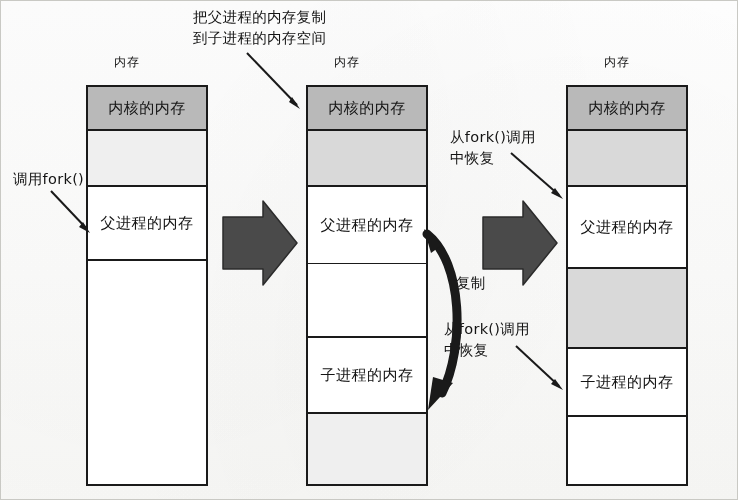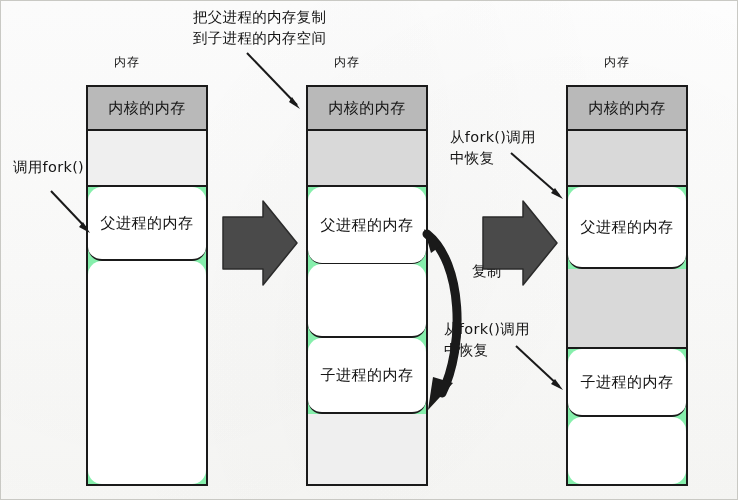--- a/index.html
+++ b/index.html
@@ -24,38 +24,38 @@
       radial-gradient(circle at 78% 72%, rgba(0,0,0,0.012) 0 40%, transparent 70%),
       linear-gradient(180deg,#fefefe 0%,#fbfbfa 55%,#f7f7f5 100%);
     pointer-events:none;
   }
 
   
   .mem-col{
     position:absolute;
     box-sizing:border-box;
     border:2px solid #1a1a1a;
-    background:#86efac;
+    background:#a16207;
     display:flex;
     flex-direction:column;
   }
   .mem-seg{
     box-sizing:border-box;
     display:flex;
     align-items:center;
     justify-content:center;
     font-size:15px;
     color:#141414;
     letter-spacing:0.5px;
     white-space:nowrap;
   }
   .seg-kernel{ background:#b9b9b9; }
   .seg-gray  { background:#d9d9d9; }
   .seg-lgray { background:#efefef; }
-  .seg-white { background:#ffffff;border-radius:14px; }
+  .seg-white { background:#ffffff; }
   .sep-bottom{ border-bottom:2px solid #1a1a1a; }
   .sep-thin  { border-bottom:1.5px solid #1a1a1a; }
 
   .col-title{
     position:absolute;
     font-size:12px;
     color:#141414;
     letter-spacing:1px;
     white-space:nowrap;
   }
@@ -108,26 +108,26 @@
     <div class="mem-seg seg-gray sep-bottom" style="height:56px;"></div>
     <div class="mem-seg seg-white sep-bottom" style="height:82px;">父进程的内存</div>
     <div class="mem-seg seg-gray sep-bottom" style="height:80px;"></div>
     <div class="mem-seg seg-white sep-bottom" style="height:68px;">子进程的内存</div>
     <div class="mem-seg seg-white" style="flex:1;"></div>
   </div>
 
   <div class="note" style="left:148px;top:6px;margin-left:44px;">把父进程的内存复制
 到子进程的内存空间</div>
 
-  <div class="note" style="left:12px;top:156px;text-align:center;">调用fork()</div>
+  <div class="note" style="left:12px;top:168px;text-align:center;">调用fork()</div>
 
   <div class="note" style="left:449px;top:126px;">从fork()调用
 中恢复</div>
 
-  <div class="note" style="left:455px;top:260px;margin-left:16px;">复制</div>
+  <div class="note" style="left:455px;top:272px;">复制</div>
 
   <div class="note" style="left:443px;top:318px;">从fork()调用
 中恢复</div>
 
 
   <svg class="overlay" viewBox="0 0 738 500">
 
     <g>
       <line x1="246" y1="52" x2="296" y2="104" stroke="#1a1a1a" stroke-width="2"></line>
       <polygon points="299,108 288,101 291,96" fill="#1a1a1a"></polygon>

